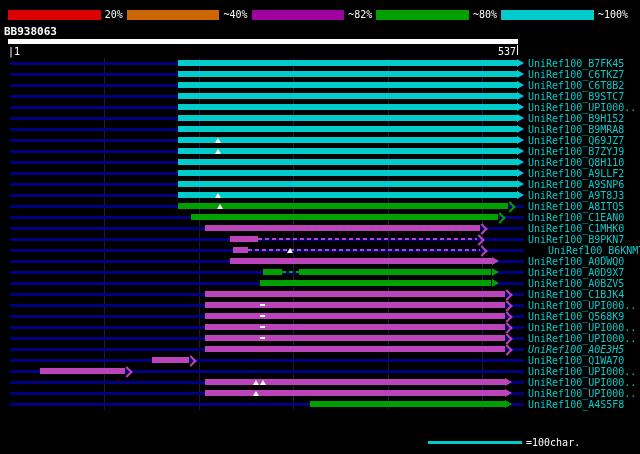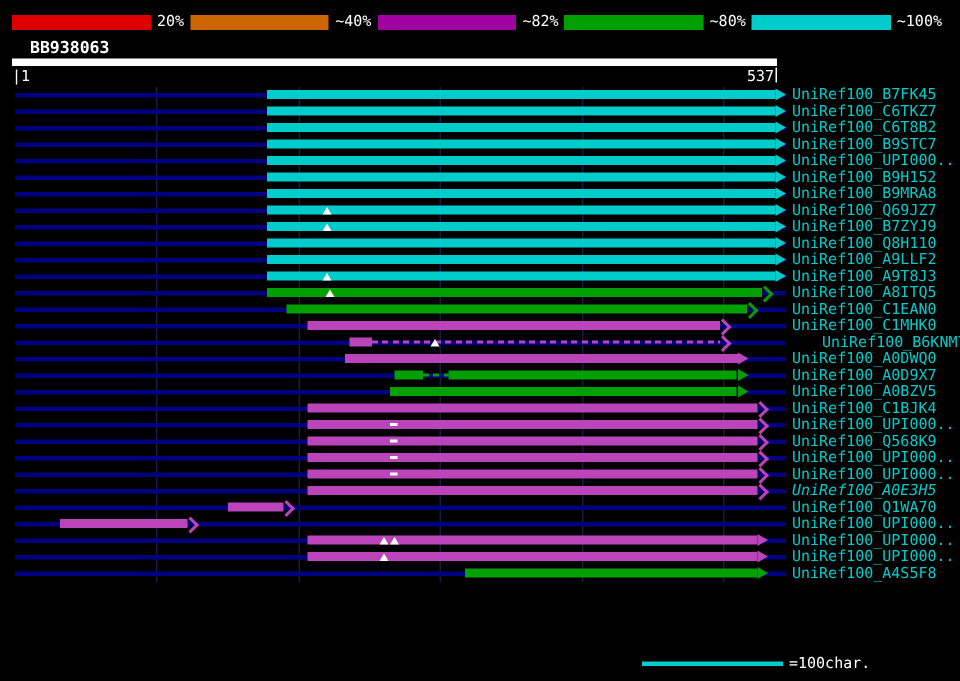--- a/index.html
+++ b/index.html
@@ -1,21 +1,21 @@
 <!DOCTYPE html>
 <html><head>
 <meta charset="utf-8">
 <style>
   html,body{margin:0;padding:0;background:#000;}
   .screen{position:relative;width:640px;height:454px;background:#000;overflow:hidden;
           font-family:"DejaVu Sans Mono","Liberation Mono",monospace;}
   .scalebar{position:absolute;top:9px;left:8px;right:8px;height:12px;display:flex;align-items:center;}
   .scaleseg{height:10px;flex:1;}
   .scalelabel{color:#fff;font-size:10px;line-height:12px;padding:0 4px;white-space:nowrap;}
-  .qname{position:absolute;top:25px;left:20px;color:#fff;font-size:11px;font-weight:bold;}
+  .qname{position:absolute;top:25px;left:4px;color:#fff;font-size:11px;font-weight:bold;}
   .ruler{position:absolute;top:39px;left:8px;width:510px;height:5px;background:#fff;}
   .rulerstart{position:absolute;top:46px;left:8px;color:#fff;font-size:10px;}
   .rulerend{position:absolute;top:46px;left:498px;color:#fff;font-size:10px;}
   .rulertick{position:absolute;top:45px;left:517px;width:1px;height:10px;background:#fff;}
   .plot{position:absolute;top:58px;left:0;width:640px;}
   .gridline{position:absolute;top:0;bottom:0;width:1px;background:#1a1a42;}
   .row{position:relative;height:11px;}
   .qline{position:absolute;left:10px;width:514px;top:4px;height:3px;background:#000080;}
   .seg{position:absolute;top:2px;height:6px;}
   .seg.thin{top:4px;height:2px;}
@@ -123,20 +123,26 @@
       <div class="row">
         <div class="qline" style="background: rgb(0, 0, 128);"></div>
         <div class="seg" style="left: 178.1px; width: 338.9px; background: rgb(0, 204, 204);"></div>
         <div class="arrow-filled" style="border-left-color: rgb(0, 204, 204); left: 517px;"></div>
         <span class="hitlabel" style="color: rgb(0, 204, 204);">UniRef100_A9LLF2</span>
       </div>
       <div class="row">
         <div class="qline" style="background: rgb(0, 0, 128);"></div>
         <div class="seg" style="left: 178.1px; width: 338.9px; background: rgb(0, 204, 204);"></div>
         <div class="arrow-filled" style="border-left-color: rgb(0, 204, 204); left: 517px;"></div>
+        <span class="hitlabel" style="color: rgb(0, 204, 204);">UniRef100_A9SNP6</span>
+      </div>
+      <div class="row">
+        <div class="qline" style="background: rgb(0, 0, 128);"></div>
+        <div class="seg" style="left: 178.1px; width: 338.9px; background: rgb(0, 204, 204);"></div>
+        <div class="arrow-filled" style="border-left-color: rgb(0, 204, 204); left: 517px;"></div>
         <div class="marker-tri" style="left: 214.7px;"></div>
         <span class="hitlabel" style="color: rgb(0, 204, 204);">UniRef100_A9T8J3</span>
       </div>
       <div class="row">
         <div class="qline" style="background: rgb(0, 0, 128);"></div>
         <div class="seg" style="left: 178.1px; width: 329.5px; background: rgb(0, 160, 0);"></div>
         <div class="arrow-open" style="border-color: rgb(0, 160, 0); left: 505.6px;"></div>
         <div class="marker-tri" style="left: 216.6px;"></div>
         <span class="hitlabel" style="color: rgb(0, 204, 204);">UniRef100_A8ITQ5</span>
       </div>
@@ -144,20 +150,27 @@
         <div class="qline" style="background: rgb(0, 0, 128);"></div>
         <div class="seg" style="left: 191.3px; width: 306.8px; background: rgb(0, 160, 0);"></div>
         <div class="arrow-open" style="border-color: rgb(0, 160, 0); left: 496.1px;"></div>
         <span class="hitlabel" style="color: rgb(0, 204, 204);">UniRef100_C1EAN0</span>
       </div>
       <div class="row">
         <div class="qline" style="background: rgb(0, 0, 128);"></div>
         <div class="seg" style="left: 205.4px; width: 274.7px; background: rgb(187, 68, 187);"></div>
         <div class="arrow-open" style="border-color: rgb(187, 68, 187); left: 478.2px;"></div>
         <span class="hitlabel" style="color: rgb(0, 204, 204);">UniRef100_C1MHK0</span>
+      </div>
+      <div class="row">
+        <div class="qline" style="background: rgb(0, 0, 128);"></div>
+        <div class="seg" style="left: 230px; width: 28.3px; background: rgb(187, 68, 187);"></div>
+        <div class="seg thin" style="left: 258.3px; width: 219px; background: repeating-linear-gradient(90deg, rgb(187, 68, 187) 0px, rgb(187, 68, 187) 4px, transparent 4px, transparent 7px);"></div>
+        <div class="arrow-open" style="border-color: rgb(187, 68, 187); left: 475.3px;"></div>
+        <span class="hitlabel" style="color: rgb(0, 204, 204);">UniRef100_B9PKN7</span>
       </div>
       <div class="row">
         <div class="qline" style="background: rgb(0, 0, 128);"></div>
         <div class="seg" style="left: 232.8px; width: 15.1px; background: rgb(187, 68, 187);"></div>
         <div class="seg thin" style="left: 247.9px; width: 232.3px; background: repeating-linear-gradient(90deg, rgb(187, 68, 187) 0px, rgb(187, 68, 187) 4px, transparent 4px, transparent 7px);"></div>
         <div class="arrow-open" style="border-color: rgb(187, 68, 187); left: 478.2px;"></div>
         <div class="marker-tri" style="left: 286.5px;"></div>
         <span class="hitlabel" style="color: rgb(0, 204, 204); padding-left: 20px;">UniRef100_B6KNM7</span>
       </div>
       <div class="row">

